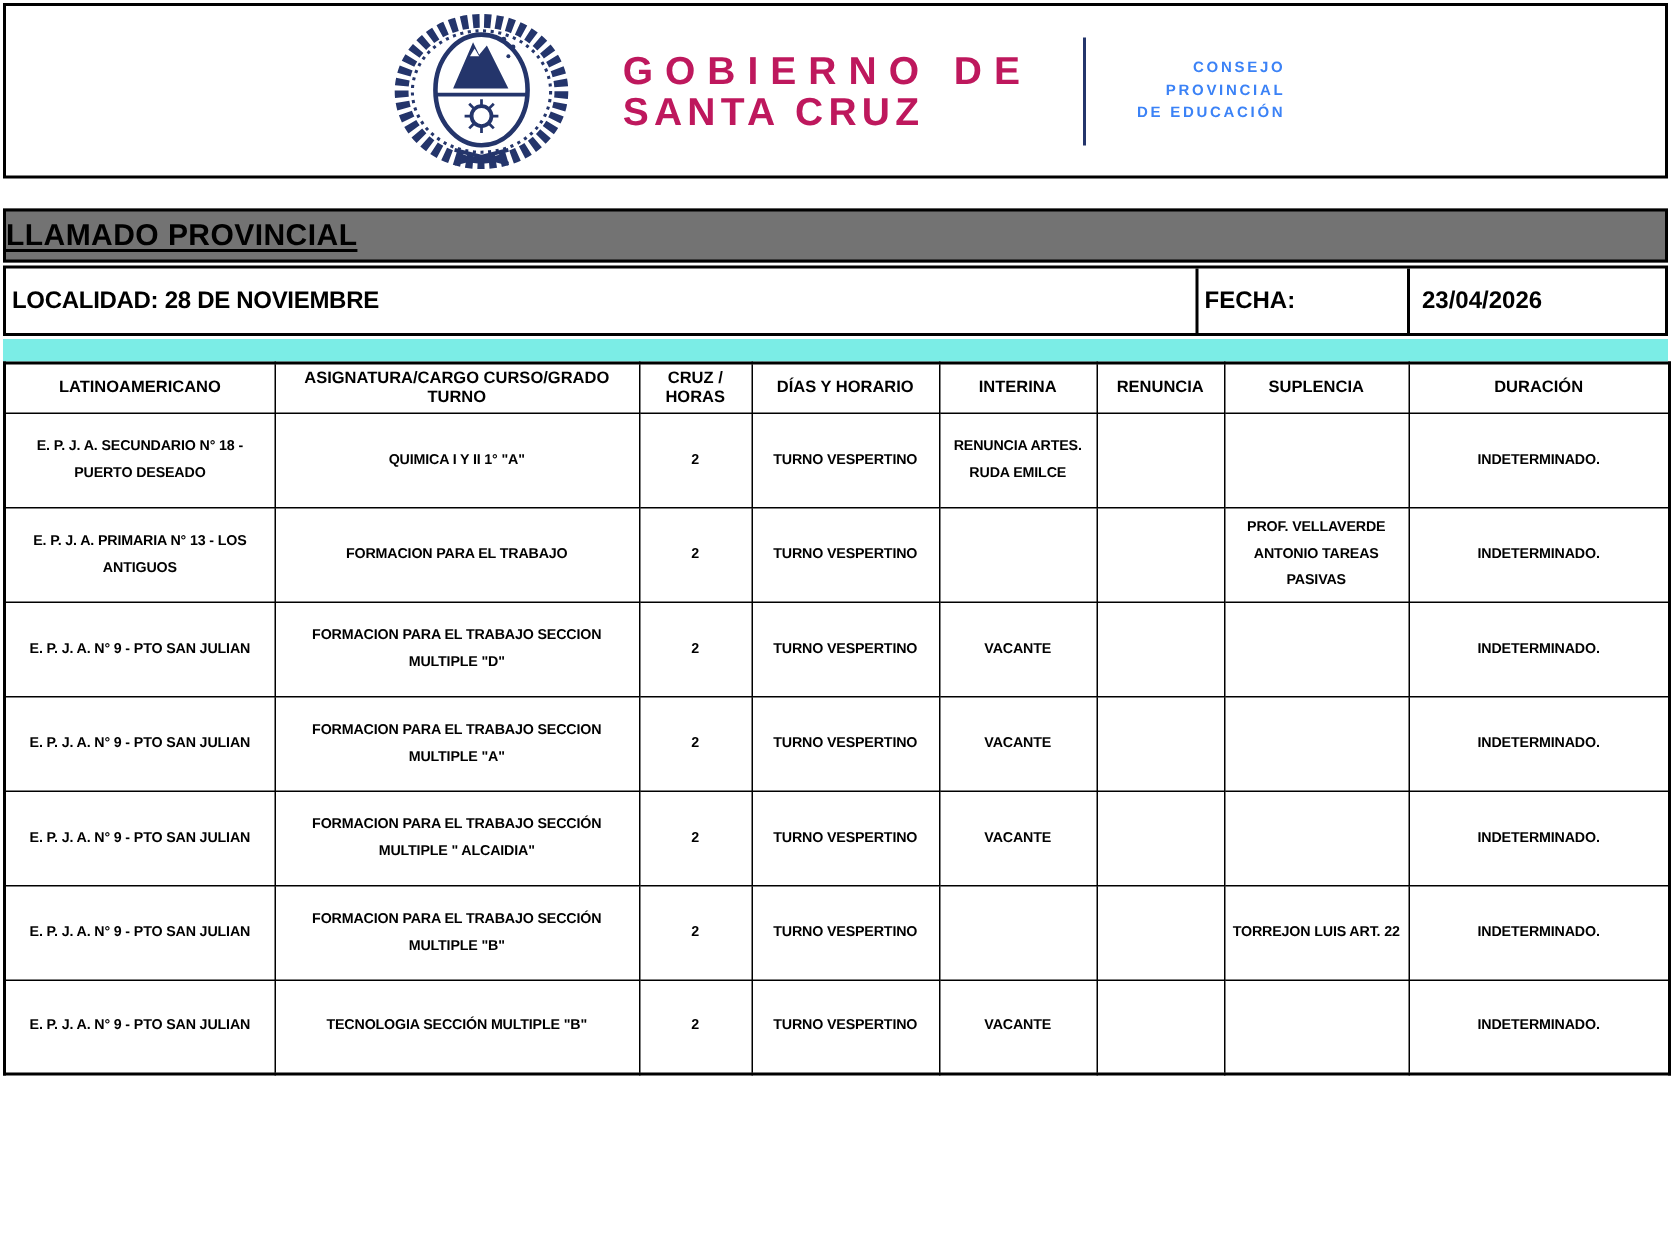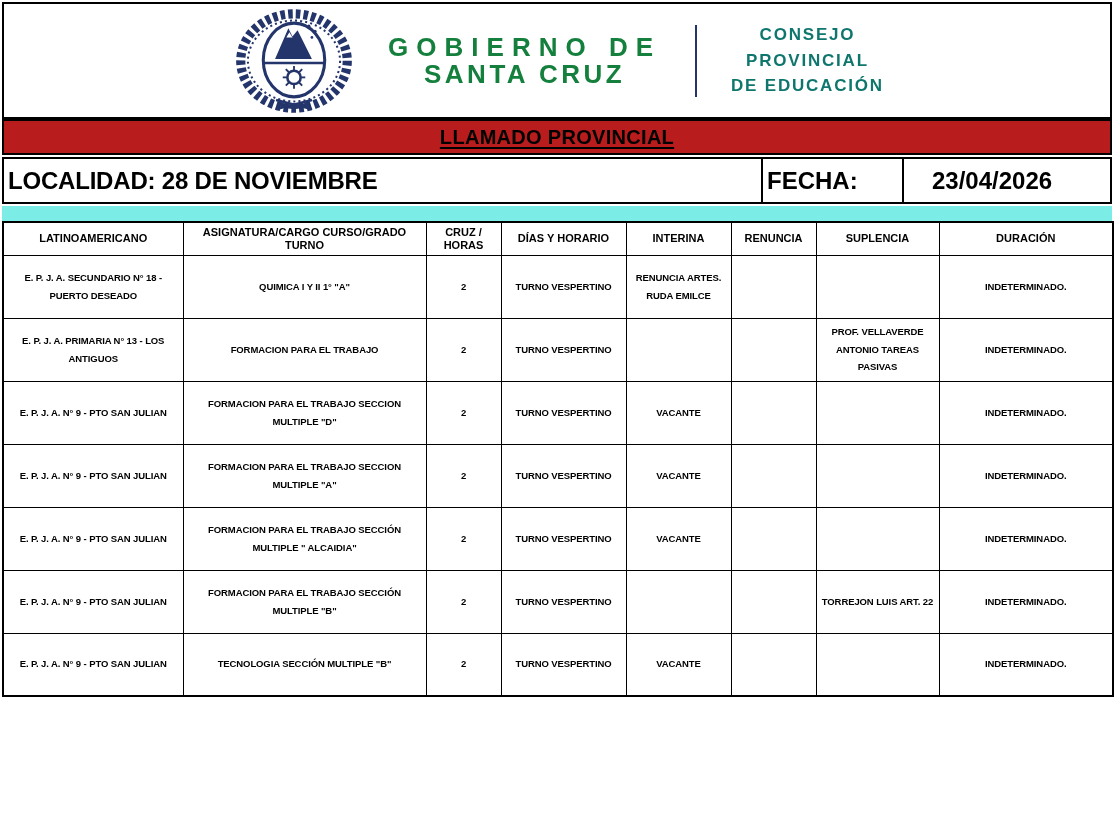--- a/index.html
+++ b/index.html
@@ -11,65 +11,65 @@
   .header-box {
     height: 117px;
     border: 2.5px solid #000;
     background: #fff;
     display: flex;
     align-items: center;
     justify-content: center;
     gap: 30px;
   }
   .emblem { width: 128px; height: 106px; flex: 0 0 auto; }
-  .brand-text { text-align: center; color: #15803d; }
+  .brand-text { text-align: left; color: #be185d; }
   .brand-line1 {
     font-size: 26px; font-weight: 600; letter-spacing: 8px; line-height: 1.1;
   }
   .brand-line2 {
     font-size: 26px; font-weight: 800; letter-spacing: 3.5px; line-height: 1.05;
   }
   .v-divider { width: 2px; height: 72px; background: #24356B; margin: 0 4px; }
   .org-text {
-    color: #0f766e; font-size: 17px; font-weight: 700;
-    letter-spacing: 1.8px; line-height: 1.5; text-align: center;
+    color: #3b82f6; font-size: 10px; font-weight: 700;
+    letter-spacing: 1.8px; line-height: 1.5; text-align: right;
   }
 
   
   .title-band {
-    margin-top: 0;
+    margin-top: 20px;
     height: 36px;
-    background: #b91c1c;
-    border: 2.5px solid #000;
-    display: flex; align-items: center; justify-content: center;
+    background: #737373;
+    border: 2.5px solid #000;
+    display: flex; align-items: center; justify-content: flex-start;
   }
   .title-band span {
     font-size: 20px; font-weight: bold; color: #000;
     text-decoration: underline; text-decoration-thickness: 2px; text-underline-offset: 3px;
     letter-spacing: 0.3px;
   }
 
   
   .info-row {
     margin-top: 2px;
     height: 47px;
     border: 2.5px solid #000;
     background: #fff;
     display: flex;
     align-items: stretch;
-    font-weight: bold; font-size: 24px; color: #000;
+    font-weight: bold; font-size: 16px; color: #000;
   }
   .info-loc { flex: 1 1 auto; display: flex; align-items: center; padding-left: 4px; letter-spacing: -0.2px; }
   .info-fecha {
     width: 141px; flex: 0 0 auto; border-left: 2px solid #000;
     display: flex; align-items: center; padding-left: 4px;
   }
   .info-date {
-    width: 208px; flex: 0 0 auto; border-left: 2px solid #000;
-    display: flex; align-items: center; padding-left: 28px;
+    width: 172px; flex: 0 0 auto; border-left: 2px solid #000;
+    display: flex; align-items: center; padding-left: 8px;
   }
 
   
   .cyan-band { margin-top: 2px; height: 15px; background: #7BEDE6; }
 
   
   table.positions {
     width: 1110px;
     border-collapse: collapse;
     table-layout: fixed;

